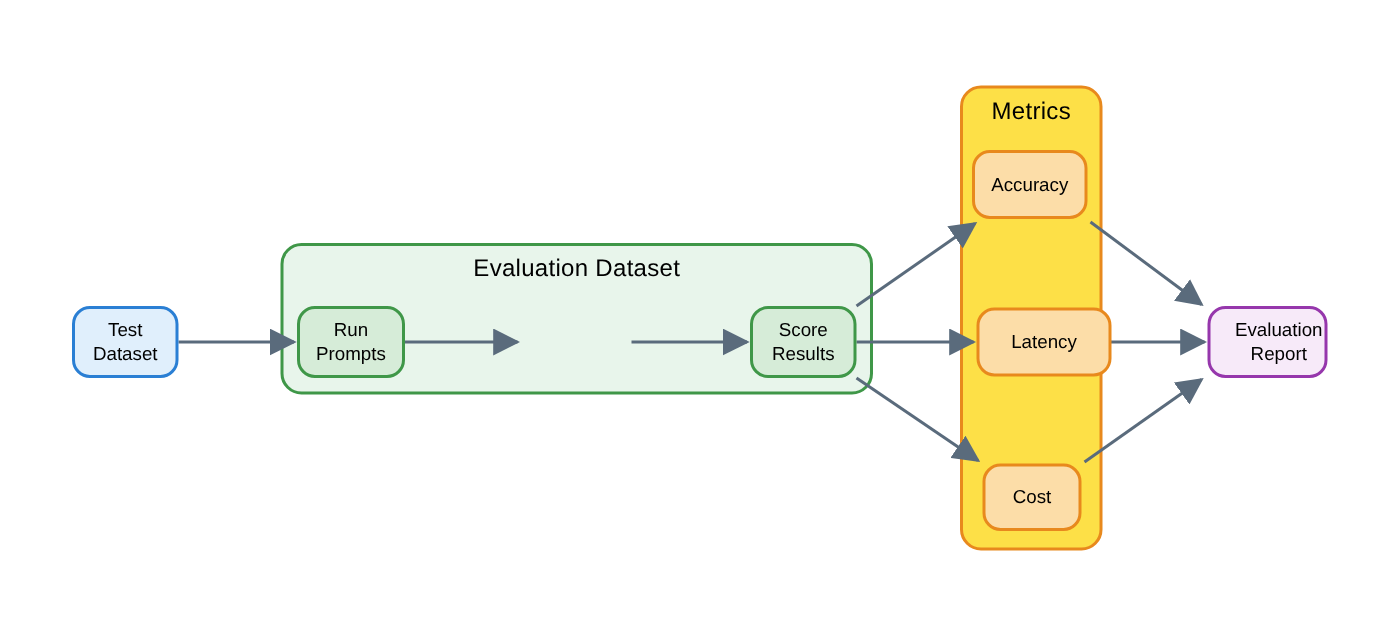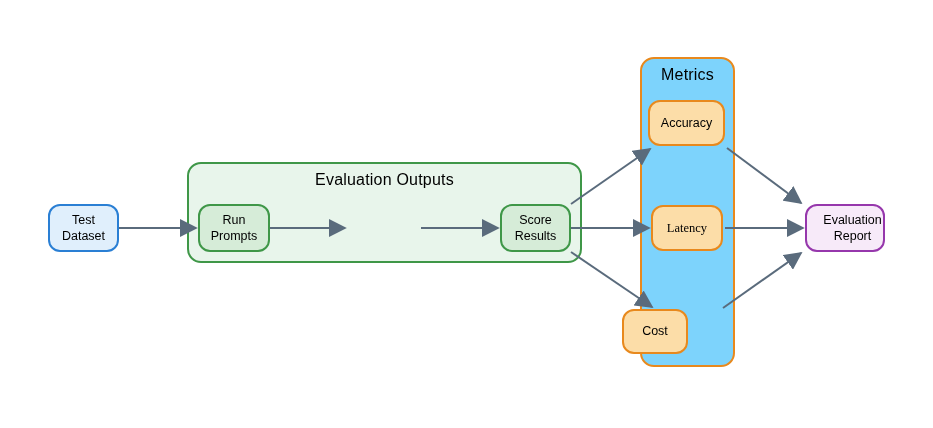--- a/index.html
+++ b/index.html
@@ -27,21 +27,21 @@
     font-size: 16px;
     color: #000000;
     padding-top: 7px;
     letter-spacing: 0.2px;
   }
   .container.green {
     background: #e8f5eb;
     border-color: #3f9748;
   }
   .container.orange {
-    background: #7dd3fc;
+    background: #fde047;
     border-color: #e8891d;
   }
   .edges {
     position: absolute;
     left: 0;
     top: 0;
     width: 933px;
     height: 428px;
     z-index: 2;
     pointer-events: none;
@@ -69,21 +69,21 @@
   .node.green  { background: #d6ecd8; border-color: #3f9748; }
   .node.orange { background: #fcdda8; border-color: #e8891d; text-align: right; }
   .node.purple { background: #f7eaf9; border-color: #9637ac; }
 </style>
 </head>
 <body>
 
 <div class="canvas">
 
   <div class="container green" style="left:187px; top:162px; width:395px; height:101px;">
-    <div class="container-title">Evaluation Outputs</div>
+    <div class="container-title">Evaluation Dataset</div>
   </div>
 
   <div class="container orange" style="left:640px; top:57px; width:95px; height:310px;">
     <div class="container-title">Metrics</div>
   </div>
 
   <svg class="edges" viewBox="0 0 933 428" xmlns="http://www.w3.org/2000/svg">
     <defs>
       <marker id="arrow" viewBox="0 0 10 10" refX="9" refY="5" markerWidth="9" markerHeight="9" orient="auto-start-reverse">
         <path d="M 0 0 L 10 5 L 0 10 z" fill="#5a6b7c"></path>
@@ -110,25 +110,25 @@
 
 
   <div class="node green" style="left:500px; top:204px; width:71px; height:48px;">
     <span>Score Results</span>
   </div>
 
   <div class="node orange" style="left:648px; top:100px; width:77px; height:46px;">
     <span>Accuracy</span>
   </div>
 
-  <div class="node orange" style="left:651px; top:205px; width:72px; height:46px;font-family:Liberation Serif, serif;">
+  <div class="node orange" style="left:651px; top:205px; width:90px; height:46px;">
     <span>Latency</span>
   </div>
 
-  <div class="node orange" style="left:622px; top:309px; width:66px; height:45px;">
+  <div class="node orange" style="left:655px; top:309px; width:66px; height:45px;">
     <span>Cost</span>
   </div>
 
   <div class="node purple" style="left:805px; top:204px; width:80px; height:48px;padding-left:23px;">
     <span>Evaluation Report</span>
   </div>
 
 </div>
 
 </body></html>

